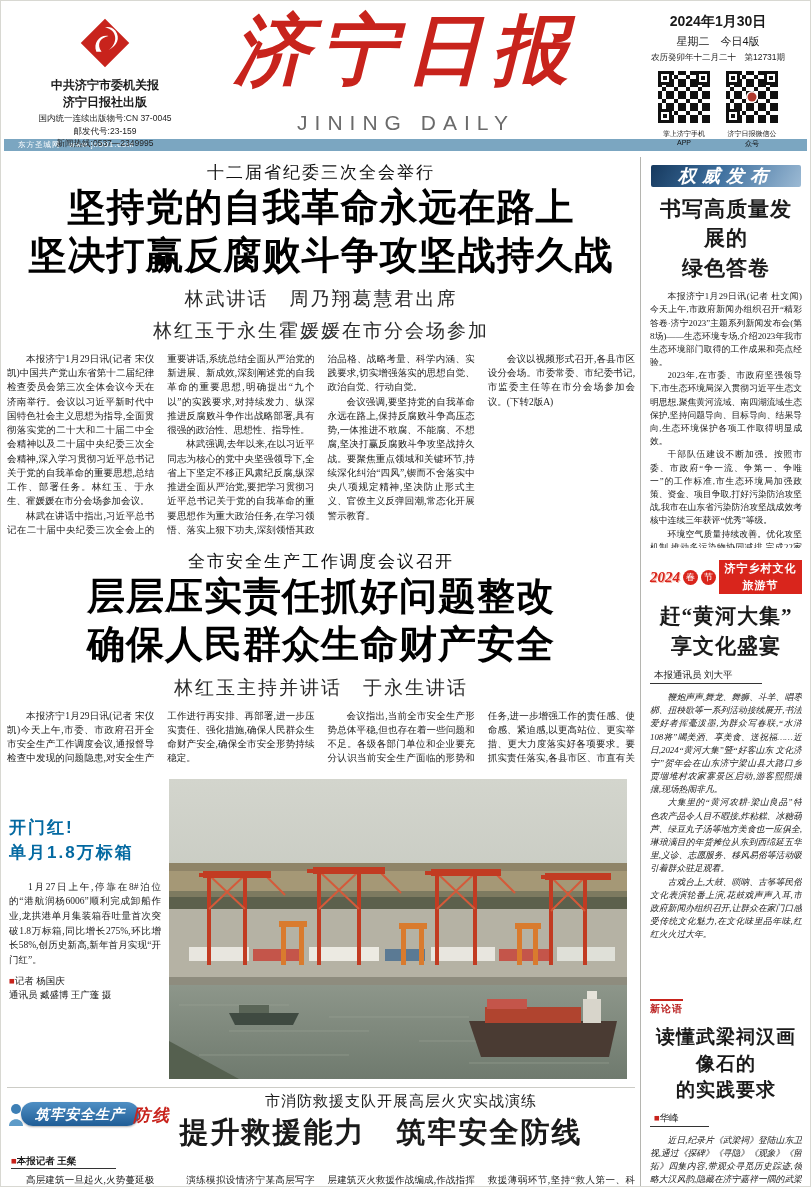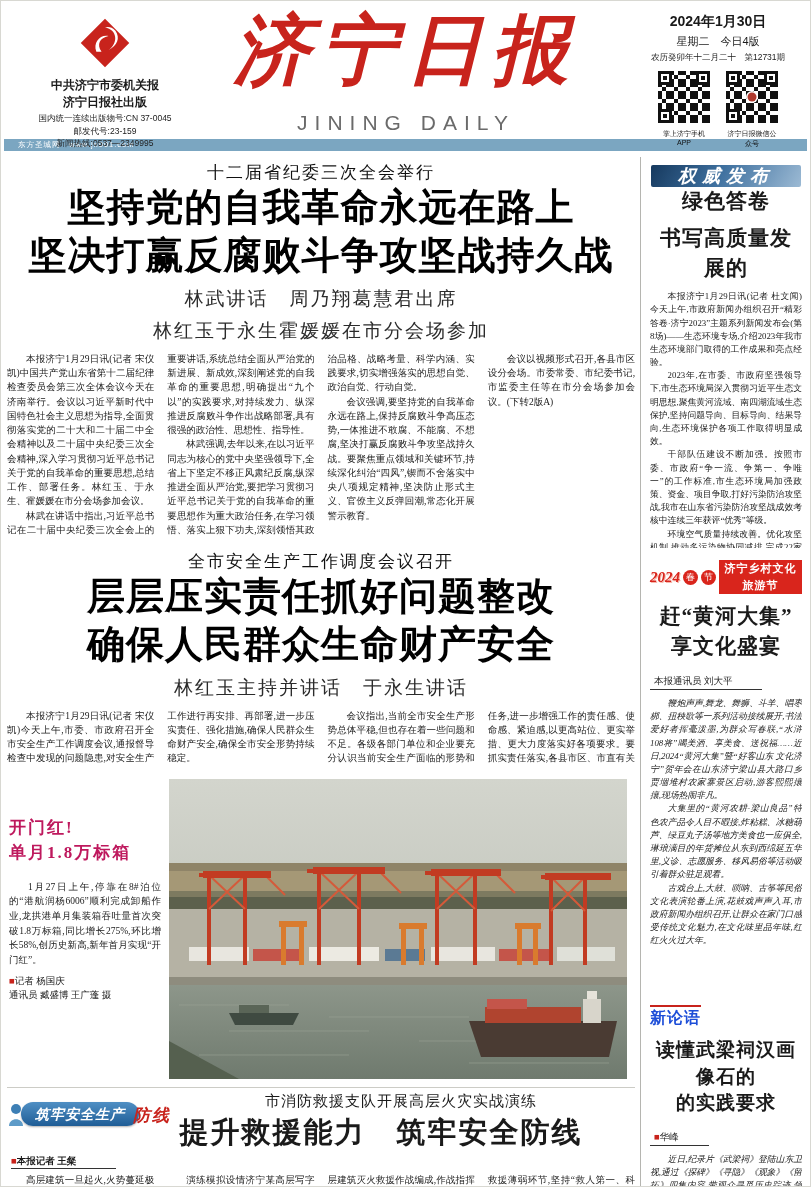--- a/index.html
+++ b/index.html
@@ -36,21 +36,21 @@
   .subline{text-align:center;font-size:19px;color:#2b2b2b;letter-spacing:2px;margin-top:6px;}
   .bodycols{font-size:9.5px;line-height:1.5;text-align:justify;overflow:hidden;column-fill:auto;margin-top:8px;}
   .bodycols p{margin:0;text-indent:2em;}
   .cols4{column-count:4;column-gap:13px;}
   .a1-body{height:192px;}
   .a2-body{height:64px;}
 
   
   .photo-row{display:flex;margin-top:6px;height:300px;}
   .photo-left{width:162px;padding:36px 8px 0 2px;box-sizing:border-box;}
-  .photo-title{color:#be185d;font-family:Liberation Serif, serif;font-weight:900;font-size:17px;line-height:1.5;letter-spacing:2px;}
+  .photo-title{color:#0369a1;font-family:Liberation Sans, sans-serif;font-weight:900;font-size:17px;line-height:1.5;letter-spacing:2px;}
   .photo-caption{font-size:9.5px;line-height:1.55;text-align:justify;margin-top:14px;}
   .photo-caption p{margin:0;text-indent:2em;}
   .credit{font-size:9.5px;margin-top:6px;line-height:1.5;}
   .bullet{color:#c8231c;}
   .photo-frame{flex:1;}
   .photo-frame svg{display:block;}
 
   
   .bottom{border-top:1px solid #ccccc6;margin-top:8px;padding-top:4px;}
   .fire-head{position:relative;height:58px;}
@@ -66,24 +66,24 @@
   .sb-section{padding:2px 2px 0 4px;}
   .sb-banner-auth{margin:8px auto 0 auto;width:150px;height:22px;background:linear-gradient(120deg,#16395e,#3d6f9e 45%,#9cbad4);color:#fff;text-align:center;font-weight:900;font-style:italic;font-size:18px;line-height:22px;letter-spacing:6px;border-radius:2px;}
   .sb-title{font-weight:900;text-align:center;font-size:21px;line-height:1.4;margin-top:8px;letter-spacing:1px;}
   .sb-body{font-size:8.8px;line-height:1.5;text-align:justify;margin-top:7px;overflow:hidden;}
   .sb-body p{margin:0;text-indent:2em;}
   .green-body{height:258px;}
   .fest-banner{display:flex;align-items:center;gap:3px;margin-top:10px;}
   .fest-deco{color:#d9251c;font-weight:900;font-style:italic;font-size:15px;text-shadow:1px 1px 0 #f6b8ac;}
   .fest-badge{width:15px;height:15px;border-radius:50%;background:#d9251c;color:#fff;font-size:9px;line-height:15px;text-align:center;font-family:"Liberation Sans",sans-serif;}
   .fest-box{flex:1;background:#d9251c;color:#fff;font-family:"Liberation Sans",sans-serif;font-weight:bold;font-size:11px;text-align:center;line-height:17px;letter-spacing:1px;}
-  .byline-line{font-size:9.5px;margin-top:14px;border-bottom:1px solid #333;display:inline-block;padding:0 30px 1px 4px;}
+  .byline-line{font-size:9.5px;margin-top:8px;border-bottom:1px solid #333;display:inline-block;padding:0 30px 1px 4px;}
   .kai{font-style:italic;}
   .fest-body{height:296px;}
-  .essay-tag{color:#1d4ed8;font-weight:900;font-size:16px;margin-top:10px;border-top:2px solid #c8231c;display:inline-block;padding-top:1px;letter-spacing:1px;}
+  .essay-tag{color:#b91c1c;font-weight:900;font-size:10px;margin-top:10px;border-top:2px solid #c8231c;display:inline-block;padding-top:1px;letter-spacing:1px;}
   .essay-title{font-size:19px;}
   .essay-body{height:196px;}
 </style>
 </head>
 <body>
 
 <div class="page">
 
   <svg width="0" height="0" style="position:absolute" aria-hidden="true">
     <defs>
@@ -323,22 +323,22 @@
         </div>
       </div>
     </div>
 
     <div class="v-divider"></div>
 
     <div class="col-right">
 
       <div class="sb-section">
         <div class="sb-banner-auth">权威发布</div>
+        <div class="sb-title">书写高质量发展的</div>
         <div class="sb-title" style="margin-top:0">绿色答卷</div>
-        <div class="sb-title">书写高质量发展的</div>
         <div class="sb-body green-body">
           <p>本报济宁1月29日讯(记者 杜文闻)今天上午,市政府新闻办组织召开“精彩答卷·济宁2023”主题系列新闻发布会(第8场)——生态环境专场,介绍2023年我市生态环境部门取得的工作成果和亮点经验。</p>
           <p>2023年,在市委、市政府坚强领导下,市生态环境局深入贯彻习近平生态文明思想,聚焦黄河流域、南四湖流域生态保护,坚持问题导向、目标导向、结果导向,生态环境保护各项工作取得明显成效。</p>
           <p>干部队伍建设不断加强。按照市委、市政府“争一流、争第一、争唯一”的工作标准,市生态环境局加强政策、资金、项目争取,打好污染防治攻坚战,我市在山东省污染防治攻坚战成效考核中连续三年获评“优秀”等级。</p>
           <p>环境空气质量持续改善。优化攻坚机制,推动多污染物协同减排,完成22家焦化、水泥企业超低排放改造,O₃浓度占比、PM2.5浓度改善幅度分别位居全省第1位、第2位。</p>
 
         </div>
       </div>
 
       <div class="sb-section">

